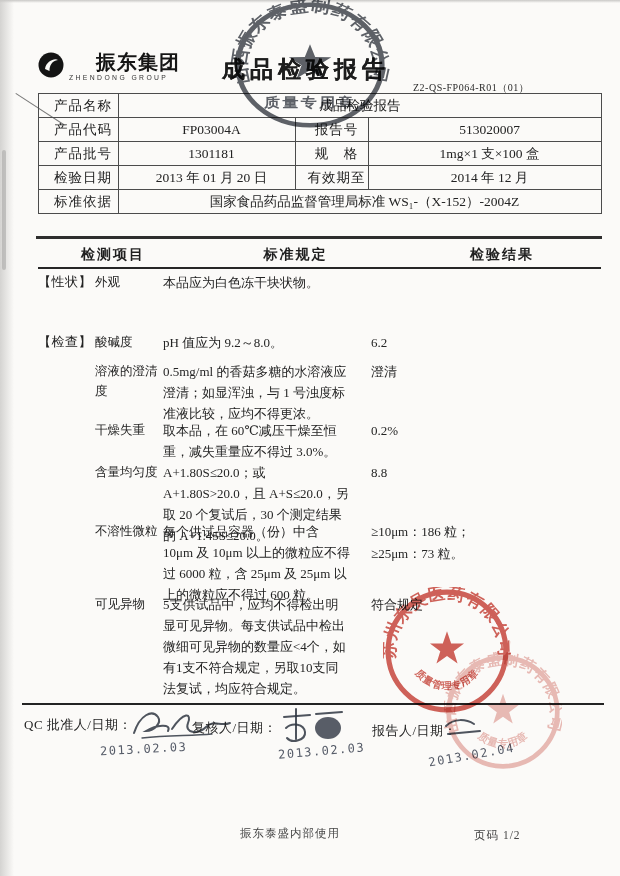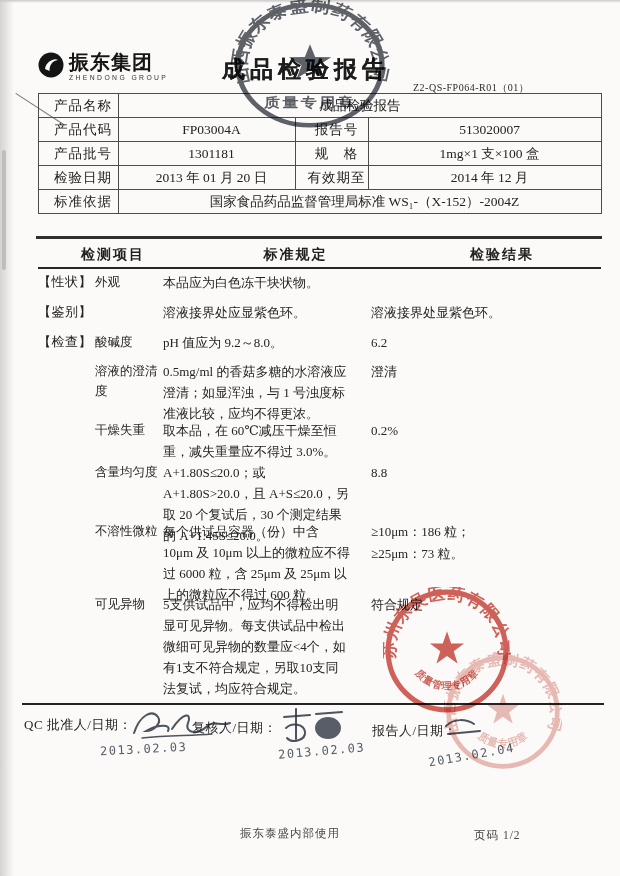--- a/index.html
+++ b/index.html
@@ -13,21 +13,21 @@
     background:linear-gradient(90deg,#d4d3d1,rgba(244,243,241,0));}
   .edge-top{position:absolute;left:0;top:0;width:620px;height:3px;
     background:linear-gradient(180deg,#c9c8c6,rgba(251,250,248,0));}
   .edge-streak{position:absolute;left:2px;top:150px;width:4px;height:120px;background:#a9a8a6;opacity:.6;border-radius:2px;}
   .slash-artifact{position:absolute;left:16px;top:93px;width:58px;height:0;border-top:1.6px solid #5a5a5a;transform:rotate(33deg);transform-origin:left top;opacity:.8;}
 
   
   .logo{position:absolute;left:38px;top:52px;display:flex;align-items:flex-start;gap:5px;}
   .logo-mark{width:26px;height:26px;}
   .logo-texts{display:flex;flex-direction:column;line-height:1;}
-  .logo-name{font-family:"Liberation Sans","DejaVu Sans",sans-serif;font-weight:bold;font-size:20px;letter-spacing:1px;color:#151515;}
+  .logo-name{font-family:"Liberation Sans","DejaVu Sans",sans-serif;font-weight:bold;font-size:20px;letter-spacing:1px;color:#151515;margin-left:27px;}
   .logo-sub{font-family:"Liberation Sans","DejaVu Sans",sans-serif;font-size:6.8px;letter-spacing:2.4px;color:#333;margin-top:3px;}
   .title{position:absolute;left:222px;top:54px;font-size:23px;font-weight:bold;letter-spacing:5px;color:#1d1d1d;text-shadow:0 0 .5px #1d1d1d;}
   .docref{position:absolute;left:413px;top:81px;font-size:10px;letter-spacing:.5px;color:#2a2a2a;}
 
   
   table.info{position:absolute;left:38px;top:93px;width:563px;border-collapse:collapse;table-layout:fixed;}
   table.info td{border:1px solid #4c4c4c;height:23px;font-size:13.5px;padding:0 0 0 9px;color:#222;white-space:nowrap;overflow:visible;text-align:center;}
   table.info td.lab{letter-spacing:1px;}
   table.info td.center{text-align:center;padding:0;}
   .thickline-a{position:absolute;left:36px;top:236px;width:566px;height:3px;background:#2e2e2e;}
@@ -129,26 +129,20 @@
     <span class="h2">标准规定</span>
     <span class="h3">检验结果</span>
   </div>
   <div class="thickline-b"></div>
 
   <div class="trow" style="top:272px">
     <span class="cat">【性状】</span>
     <span class="item">外观</span>
     <span class="std">本品应为白色冻干块状物。</span>
   </div>
-  <div class="trow" style="top:302px">
-    <span class="cat">【鉴别】</span>
-    <span class="item"></span>
-    <span class="std">溶液接界处应显紫色环。</span>
-    <span class="res">溶液接界处显紫色环。</span>
-  </div>
   <div class="trow" style="top:332px">
     <span class="cat">【检查】</span>
     <span class="item">酸碱度</span>
     <span class="std">pH 值应为 9.2～8.0。</span>
     <span class="res">6.2</span>
   </div>
   <div class="trow" style="top:361px">
     <span class="cat"></span>
     <span class="item">溶液的澄清度</span>
     <span class="std">0.5mg/ml 的香菇多糖的水溶液应澄清；如显浑浊，与 1 号浊度标准液比较，应均不得更浓。</span>

